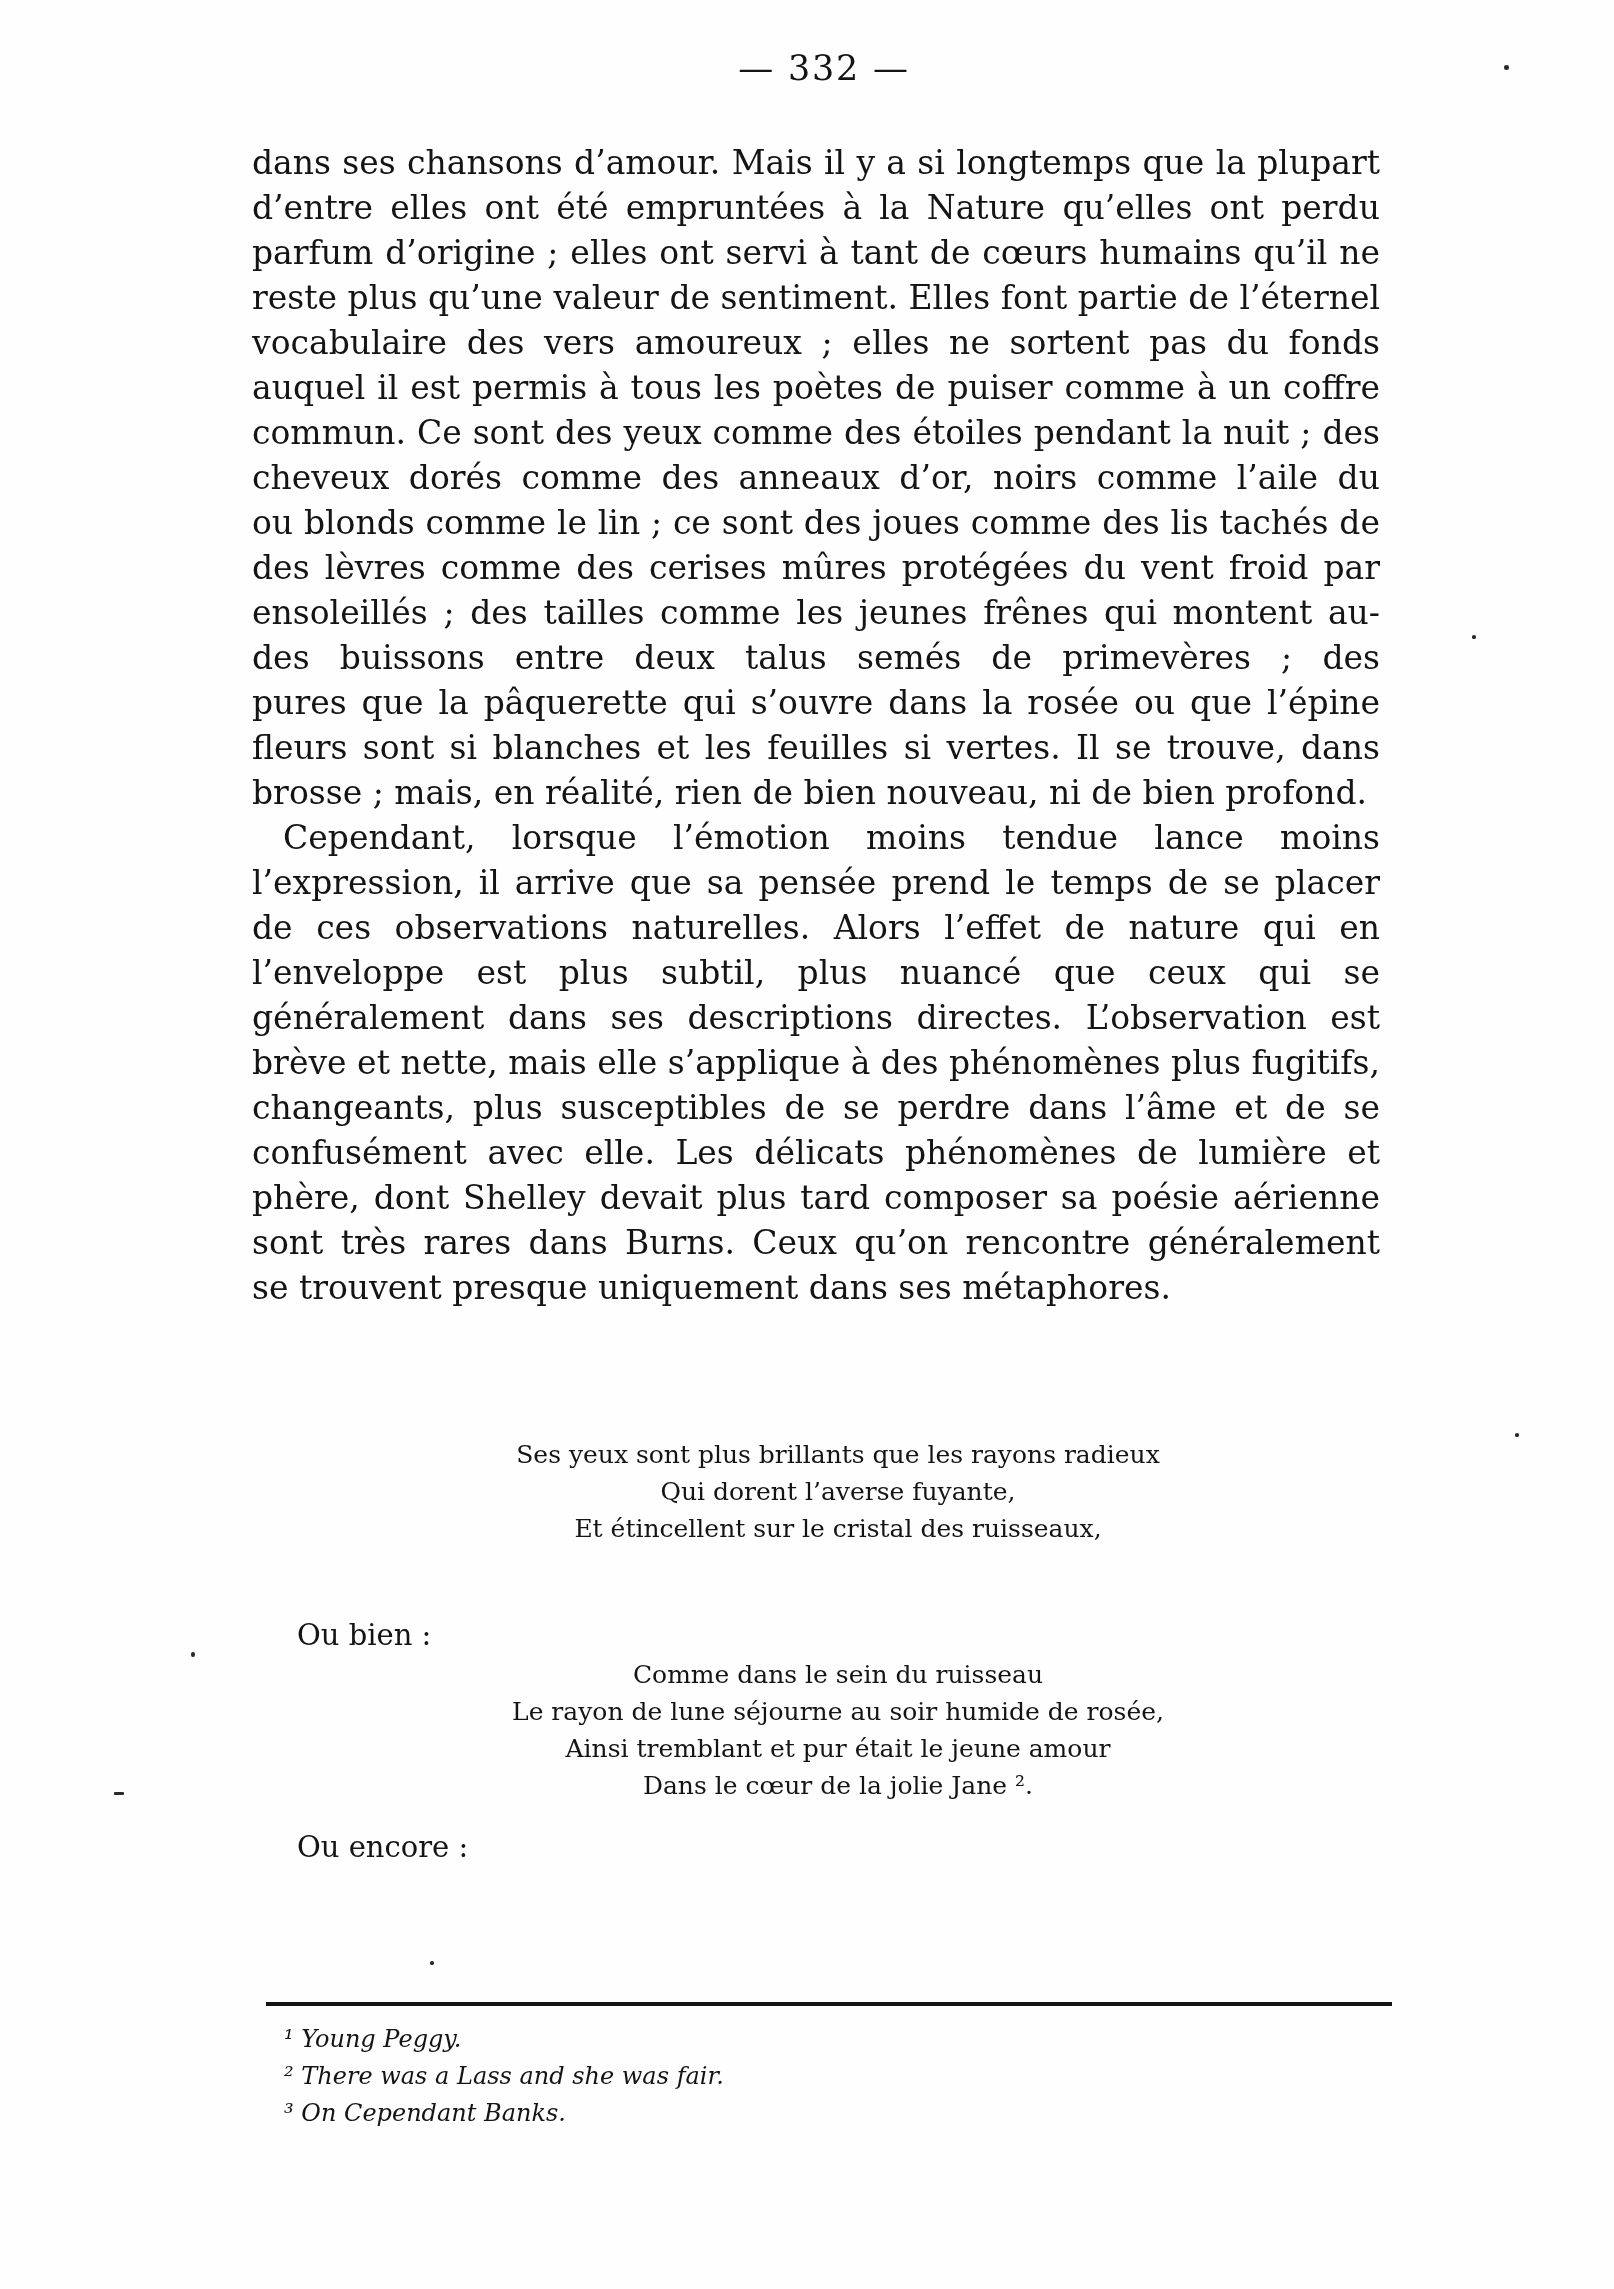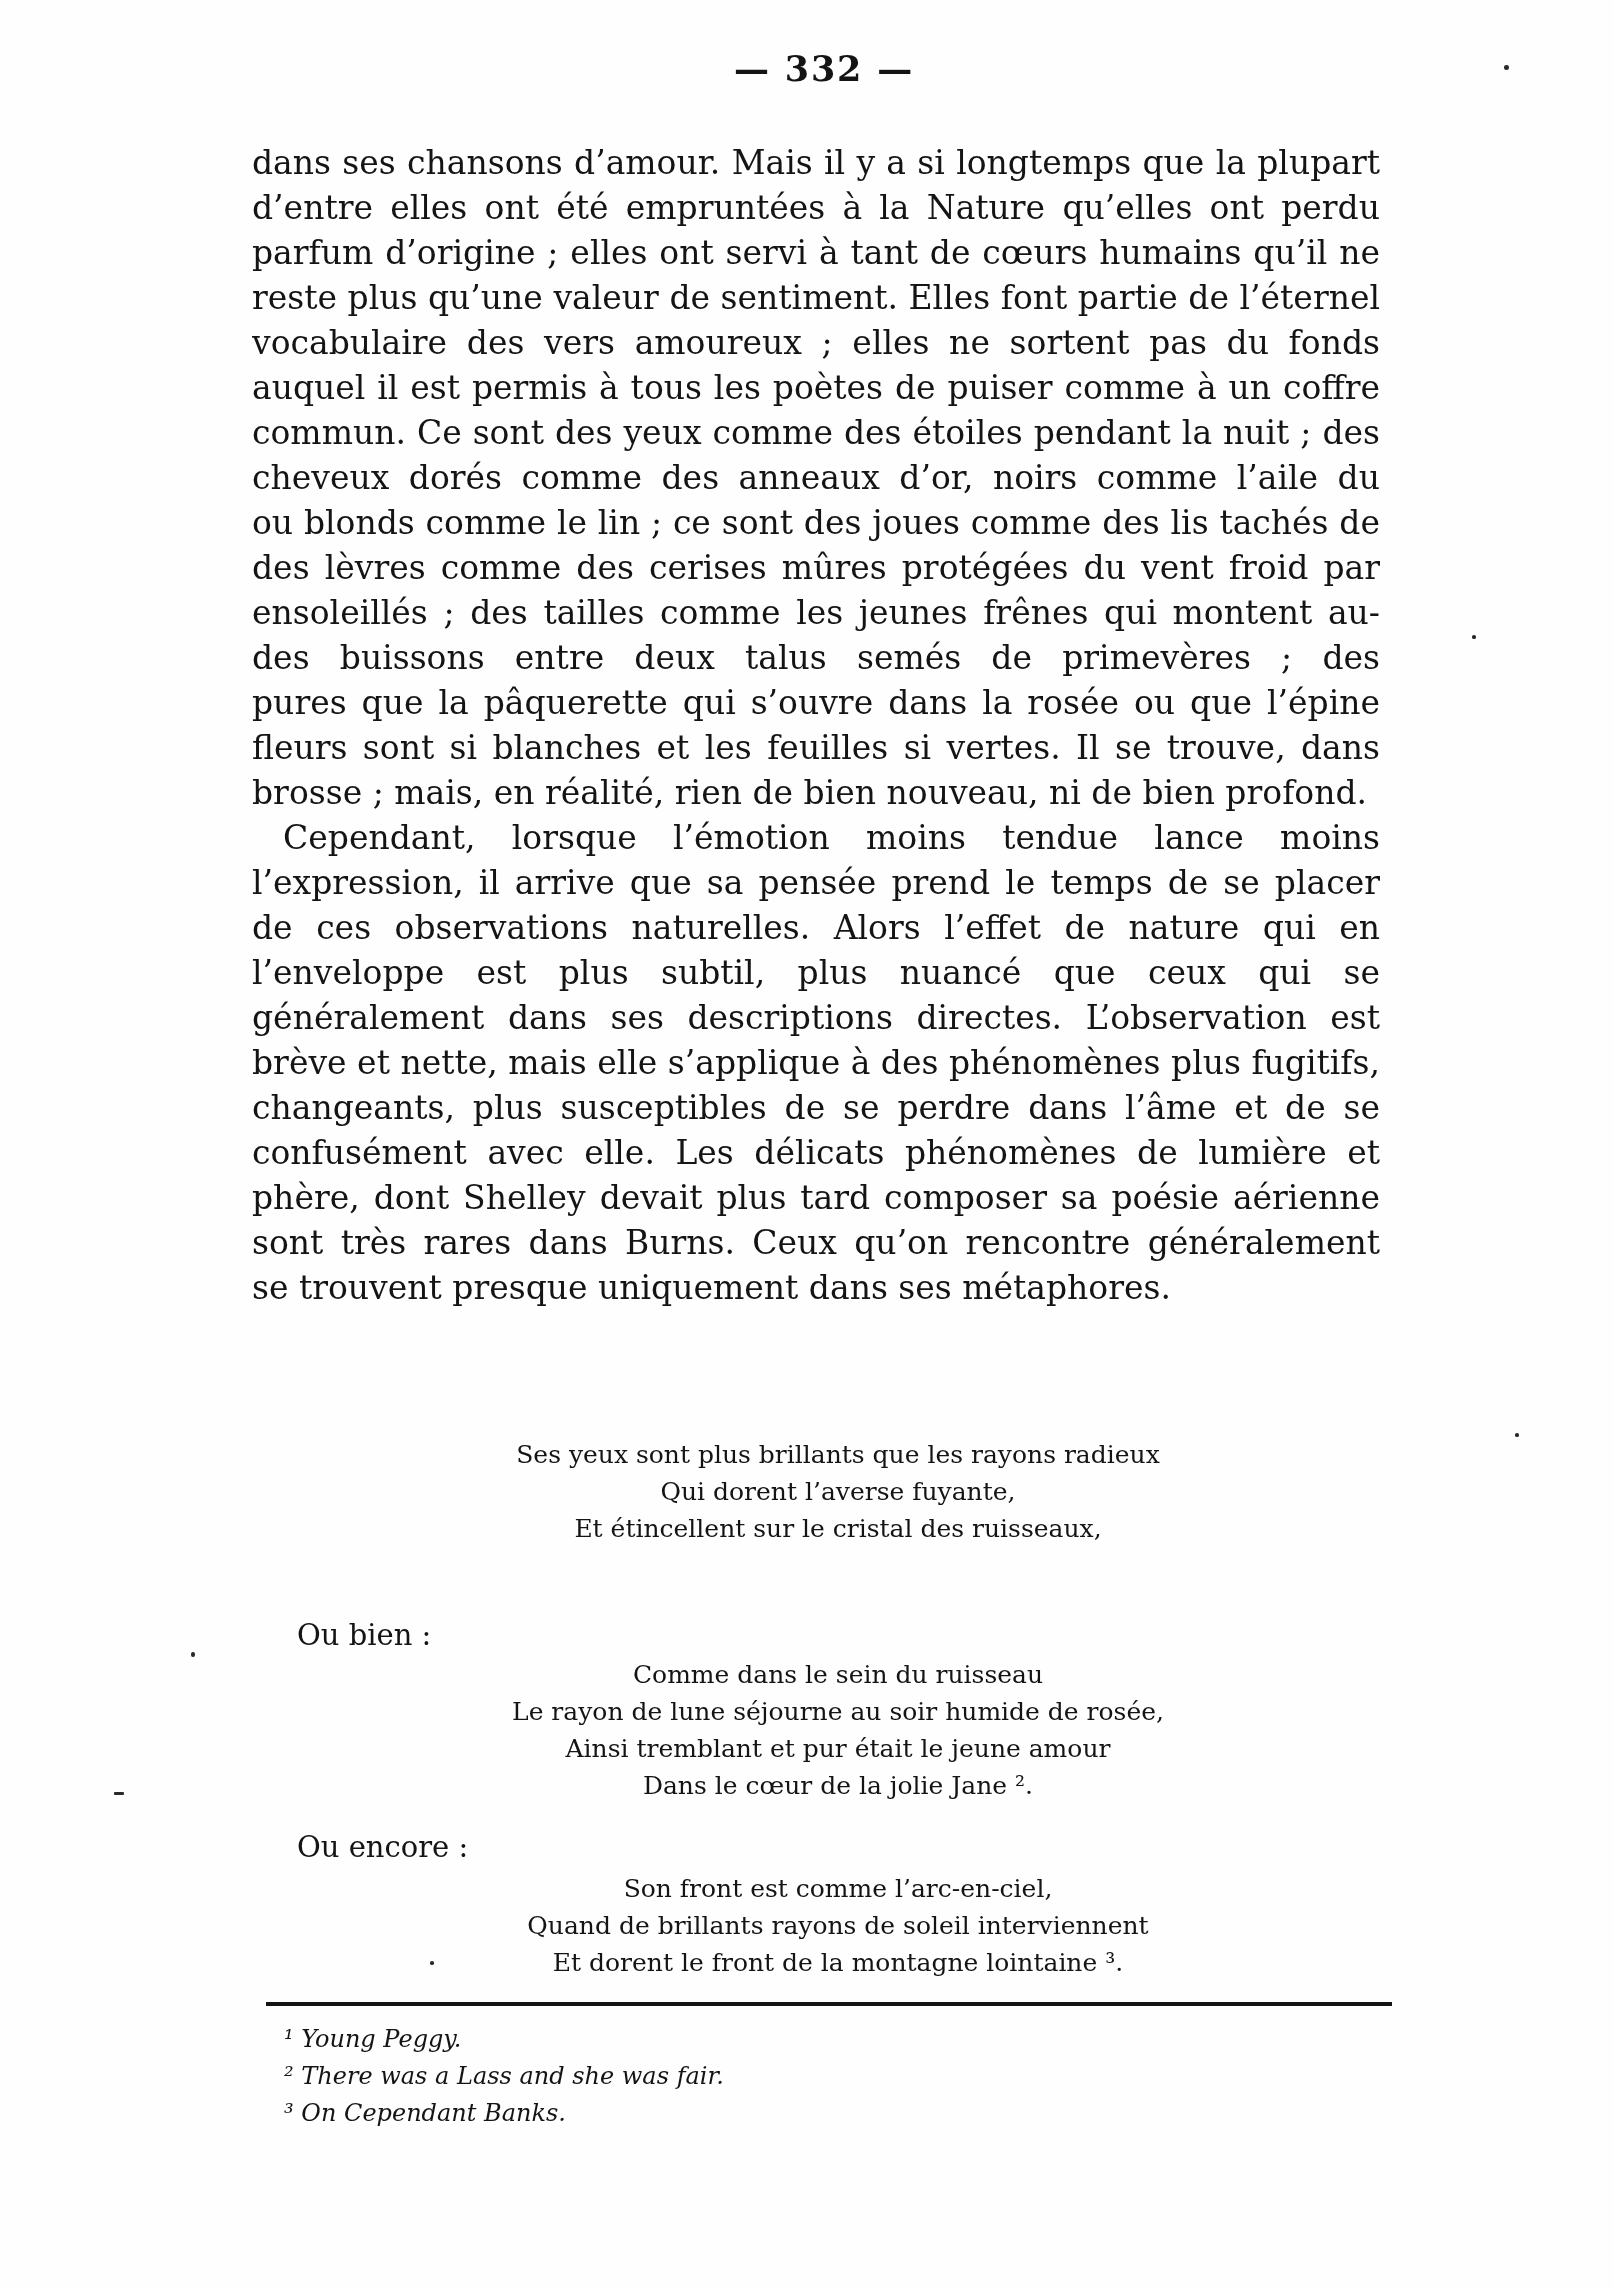--- a/index.html
+++ b/index.html
@@ -12,21 +12,21 @@
     font-family: "DejaVu Serif", "Liberation Serif", serif;
     overflow: hidden;
   }
   .page-number {
     position: absolute;
     top: 48px;
     left: 260px;
     width: 1128px;
     text-align: center;
     font-size: 35px;
-    font-weight: 700;
+    font-weight: 400;
     letter-spacing: 1.8px;
   }
   .body-text {
     position: absolute;
     top: 140px;
     left: 252px;
     width: 1128px;
     font-size: 33px;
   }
   .body-text .line {
@@ -142,25 +142,20 @@
 
   <div class="quote-block" style="top:1656px;">
     <div class="vline">Comme dans le sein du ruisseau</div>
     <div class="vline">Le rayon de lune séjourne au soir humide de rosée,</div>
     <div class="vline">Ainsi tremblant et pur était le jeune amour</div>
     <div class="vline">Dans le cœur de la jolie Jane ².</div>
   </div>
 
   <div class="lead-in" style="top:1829px;">Ou encore :</div>
 
-  <div class="quote-block" style="top:1870px;">
-    <div class="vline">Son front est comme l’arc-en-ciel,</div>
-    <div class="vline">Quand de brillants rayons de soleil interviennent</div>
-    <div class="vline">Et dorent le front de la montagne lointaine ³.</div>
-  </div>
 
   <div class="footnote-rule"></div>
 
   <div class="footnotes">
     <div class="fline">¹ Young Peggy.</div>
     <div class="fline">² There was a Lass and she was fair.</div>
     <div class="fline">³ On Cependant Banks.</div>
   </div>
 
   <div class="speck" style="top:65px;left:1504px;width:4.6px;height:4.6px;"></div>

